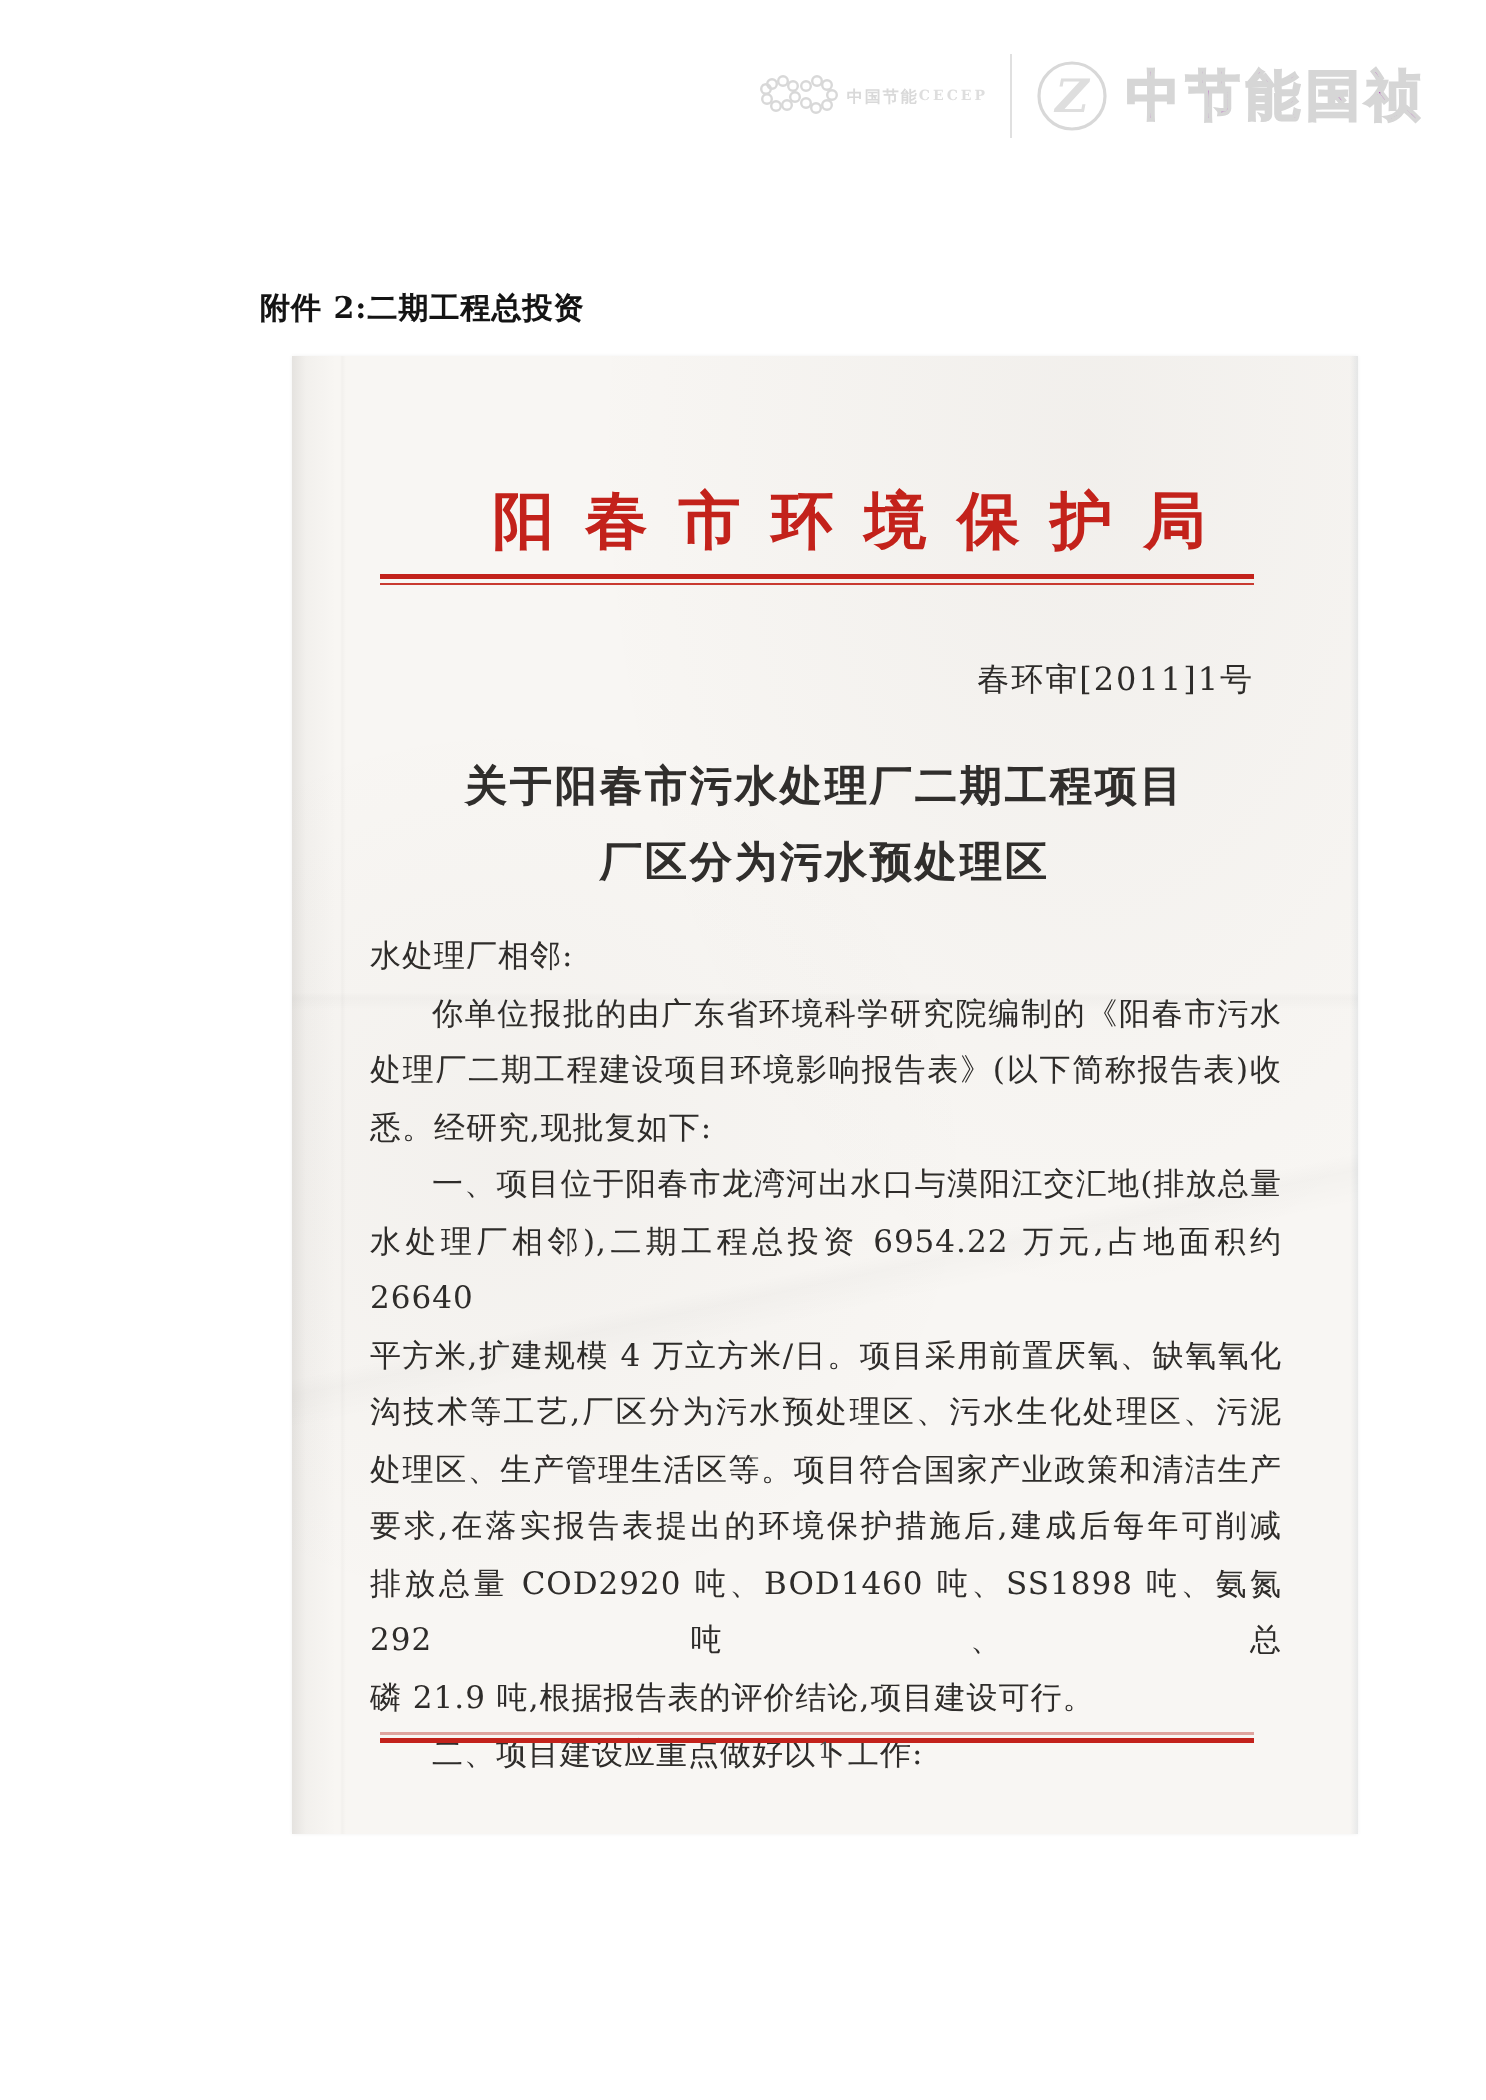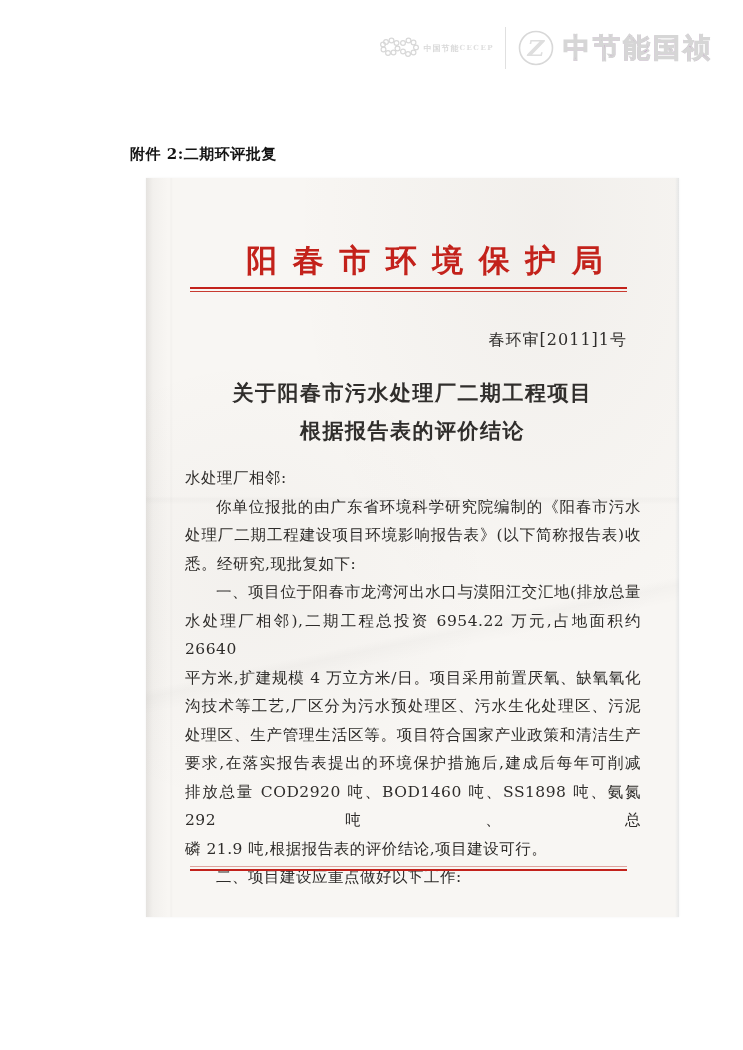--- a/index.html
+++ b/index.html
@@ -90,29 +90,29 @@
     <div class="vdiv"></div>
     <div class="zwrap">
       <svg width="38" height="38" viewBox="0 0 38 38">
         <circle cx="19" cy="19" r="16.5" fill="none" stroke="#d8d8d8" stroke-width="1.6"></circle>
         <text x="19" y="27" text-anchor="middle" font-size="23" font-style="italic" font-weight="700" fill="#dedede" font-family="'DejaVu Serif',serif">Z</text>
       </svg>
       <span class="brandtext">中节能国祯</span>
     </div>
   </div>
 
-  <div class="attach">附件 2:二期环评批复</div>
+  <div class="attach">附件 2:二期工程总投资</div>
 
   <div class="scan">
     <div class="agency">阳春市环境保护局</div>
     <div class="rule rule-top"></div>
     <div class="docnum">春环审[2011]1号</div>
     <div class="doctitle">
       <div>关于阳春市污水处理厂二期工程项目</div>
-      <div>根据报告表的评价结论</div>
+      <div>厂区分为污水预处理区</div>
     </div>
     <div class="docbody">
         <div class="line">水处理厂相邻:</div>
         <div class="line indent fill">你单位报批的由广东省环境科学研究院编制的《阳春市污水</div>
         <div class="line fill">处理厂二期工程建设项目环境影响报告表》(以下简称报告表)收</div>
         <div class="line">悉。经研究,现批复如下:</div>
         <div class="line indent fill">一、项目位于阳春市龙湾河出水口与漠阳江交汇地(排放总量</div>
         <div class="line fill">水处理厂相邻),二期工程总投资 6954.22 万元,占地面积约 26640</div>
         <div class="line fill">平方米,扩建规模 4 万立方米/日。项目采用前置厌氧、缺氧氧化</div>
         <div class="line fill">沟技术等工艺,厂区分为污水预处理区、污水生化处理区、污泥</div>

